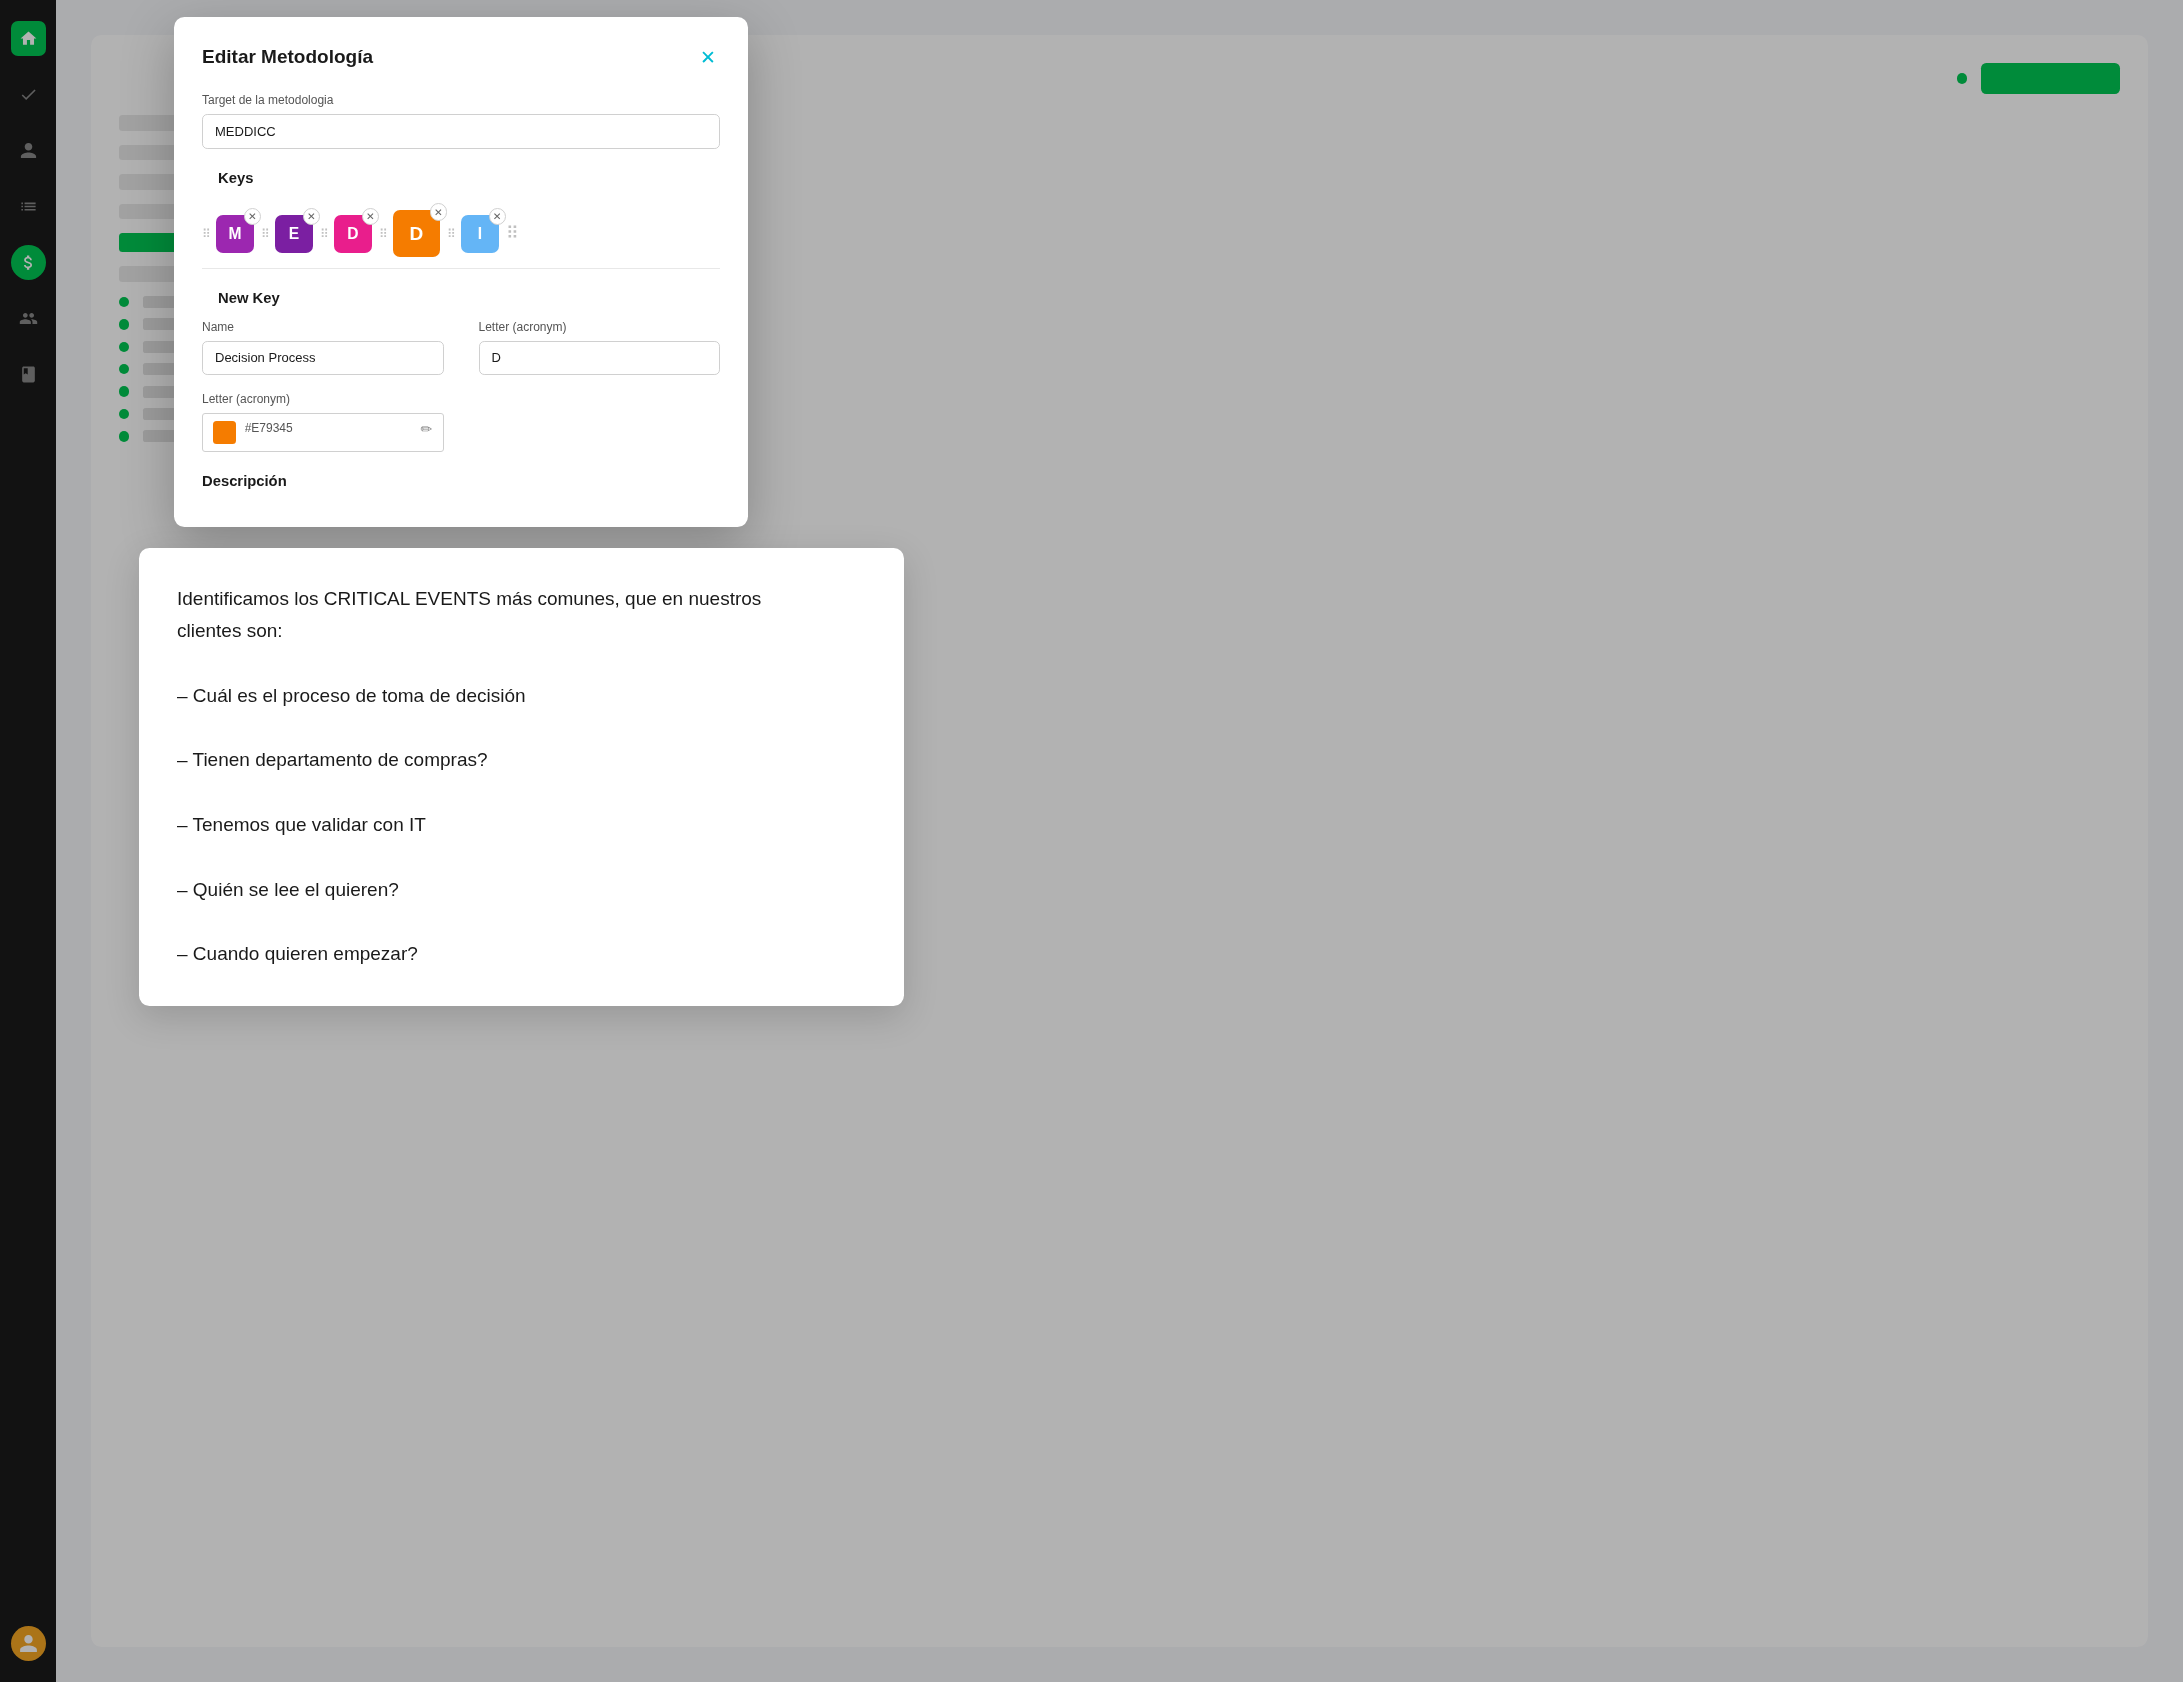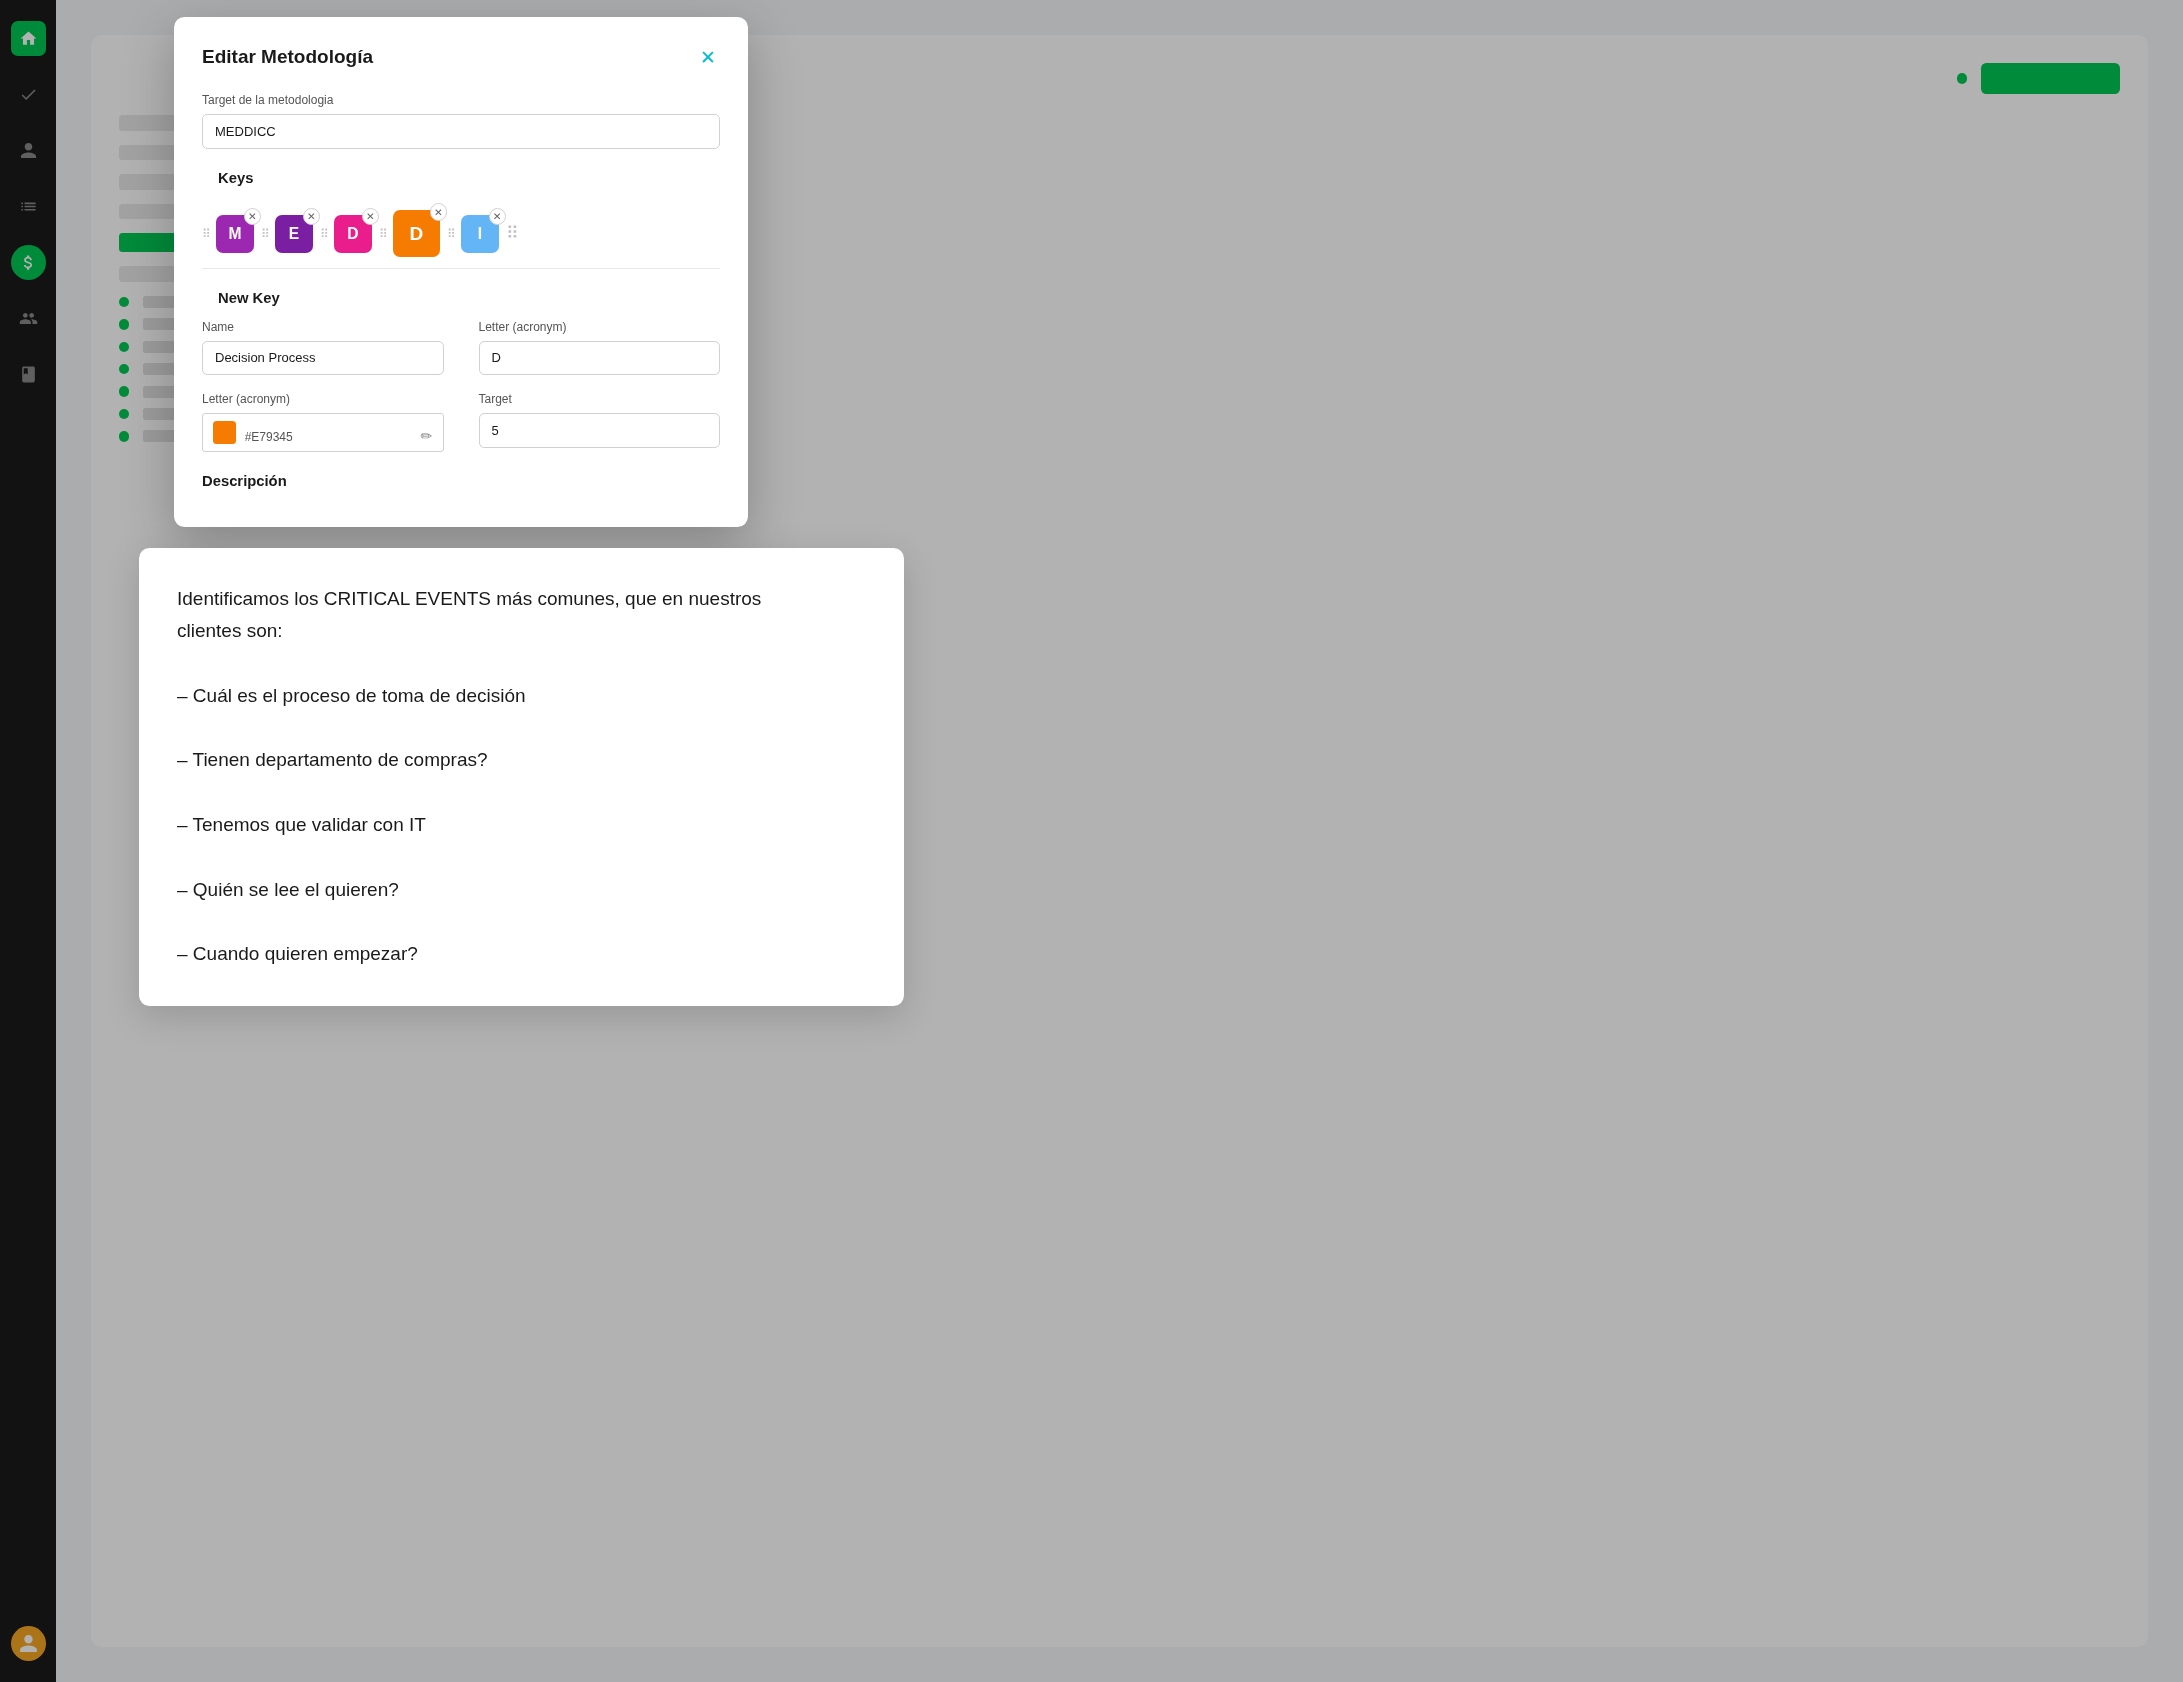--- a/index.html
+++ b/index.html
@@ -259,21 +259,21 @@
     .new-key-grid {
       display: grid;
       grid-template-columns: 1fr 1fr;
       gap: 35px;
       margin-top: 7px;
     }
 
     
     .color-input-row {
       display: flex;
-      align-items: flex-end;
+      align-items: flex-start;
       gap: 8.7px;
       border: 1.3px solid #d0d0d0;
       border-radius: 3px;
       padding: 7px 10.4px;
       background: white;
     }
     .color-swatch {
       width: 22.6px;
       height: 22.6px;
       border-radius: 3.5px;
@@ -506,24 +506,20 @@
     </div>
 
     <div class="new-key-grid" style="margin-top:17.4px;">
       <div>
         <label class="form-label">Letter (acronym)</label>
         <div class="color-input-row">
           <div class="color-swatch" style="background:#f57c00;"></div>
           <input class="color-hex" type="text" value="#E79345" style="">
           <span class="color-edit-icon">✏</span>
         </div>
-      </div>
-      <div>
-        <label class="form-label">Target</label>
-        <input class="form-input" type="text" value="5" style="">
       </div>
     </div>
   </div>
 
   <div class="descripcion-section">
     <div class="descripcion-label">Descripción</div>
   </div>
 </div>
 
 <div class="desc-card">

